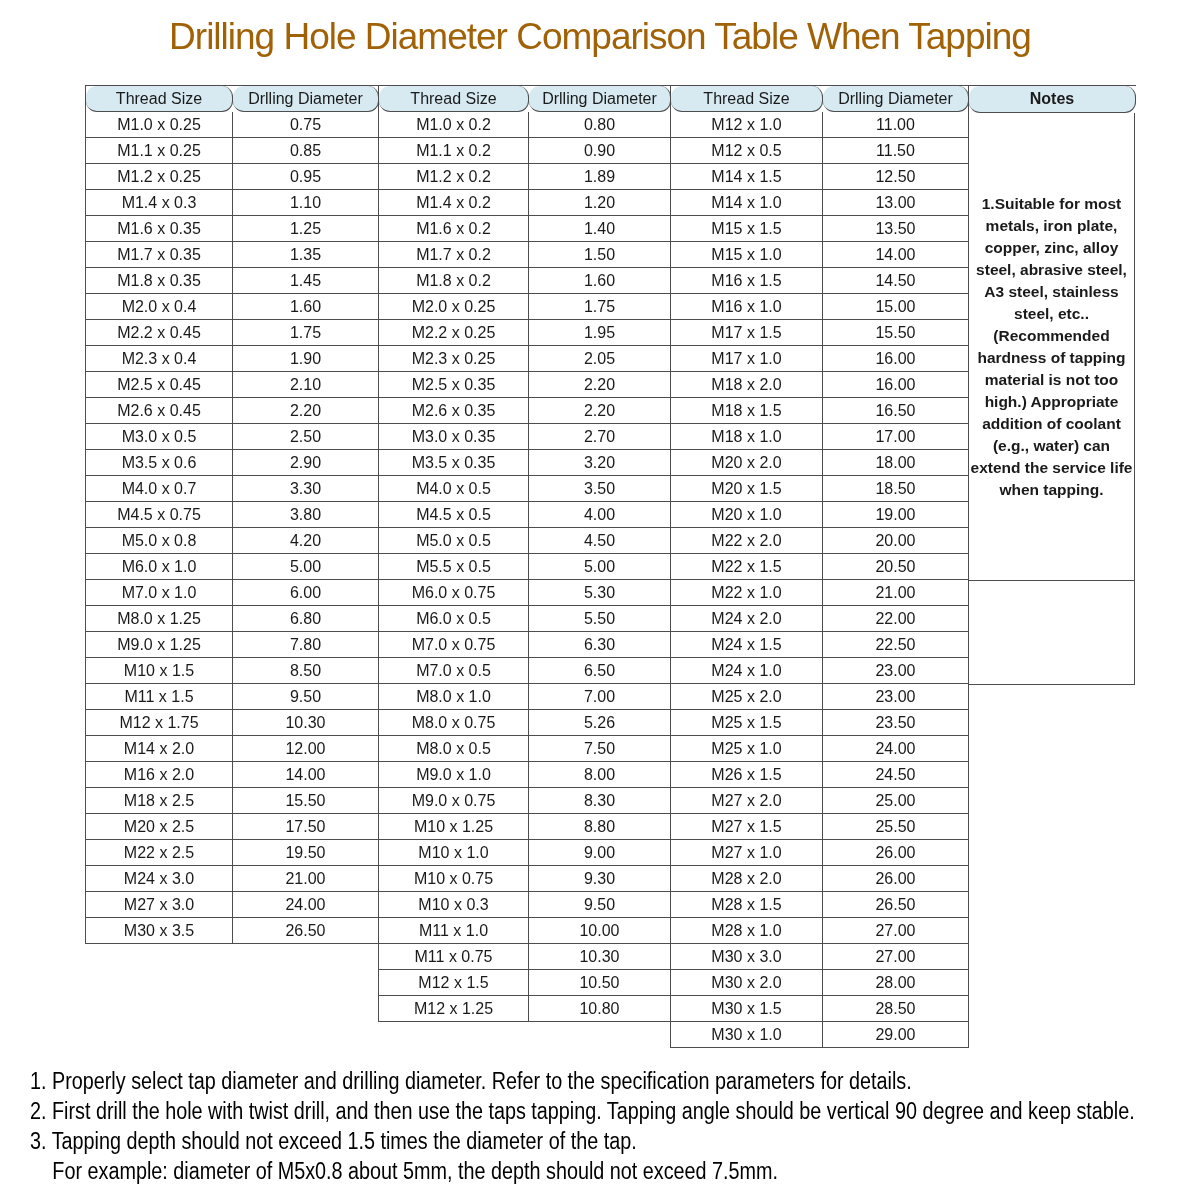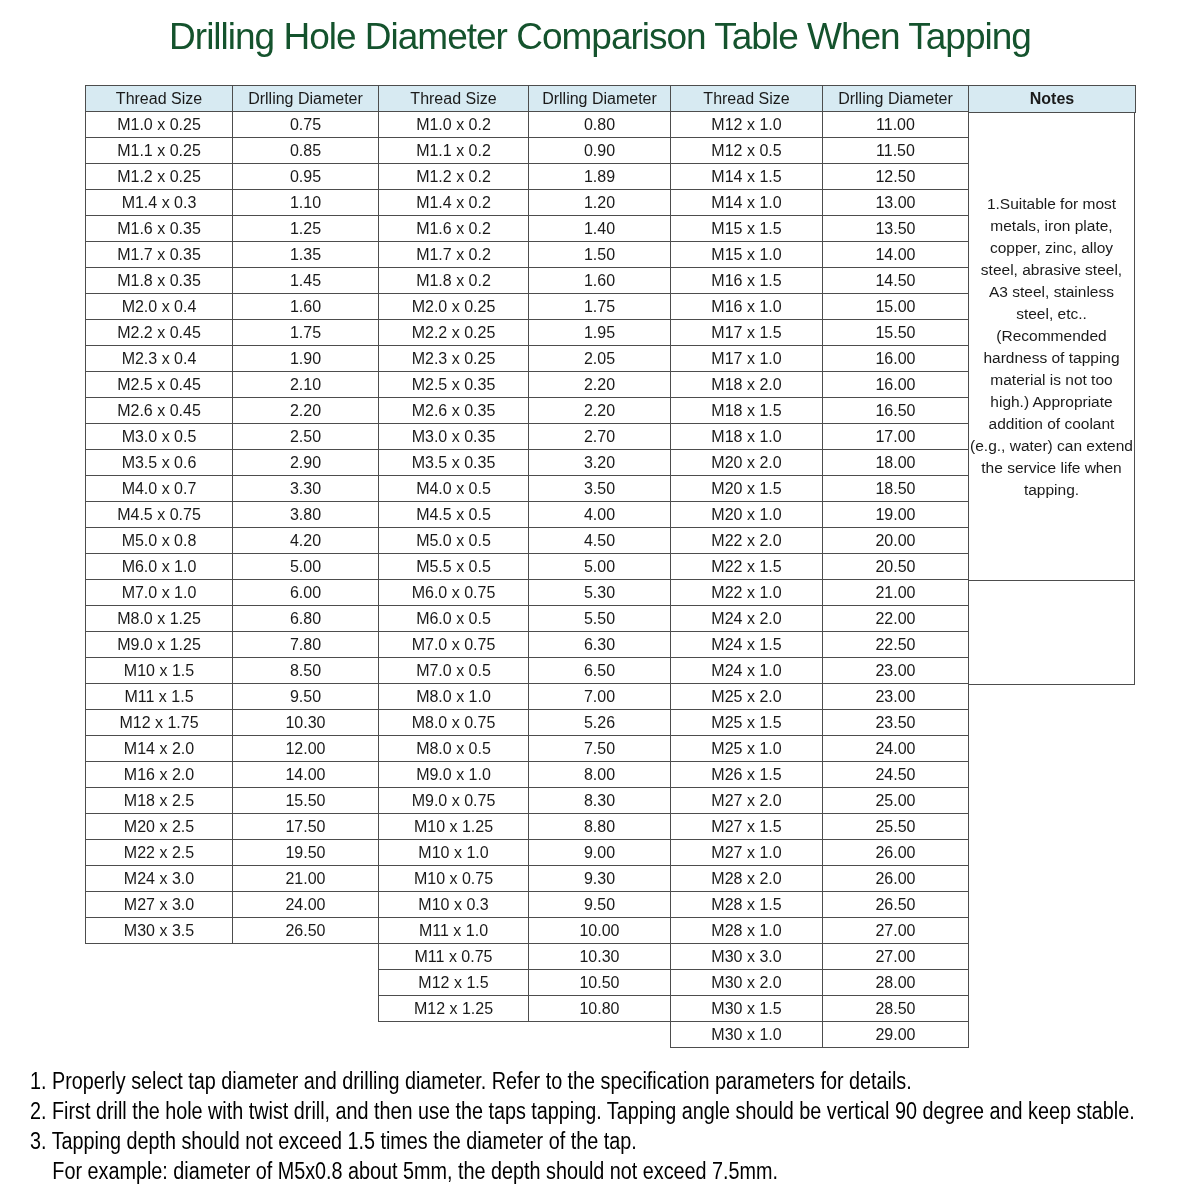--- a/index.html
+++ b/index.html
@@ -1,36 +1,36 @@
 <!DOCTYPE html>
 <html><head>
 <meta charset="utf-8">
 <style>
   html,body{margin:0;padding:0;background:#ffffff;}
   .page{position:relative;width:1200px;height:1200px;background:#ffffff;overflow:hidden;
         font-family:"Liberation Sans","DejaVu Sans",sans-serif;color:#1a1a1a;}
   .title{position:absolute;top:16px;left:0;width:100%;text-align:center;
-         font-size:37px;font-weight:400;letter-spacing:-1px;color:#14532d;}
+         font-size:37px;font-weight:400;letter-spacing:-1px;color:#a16207;}
   .table-wrap{position:absolute;left:85px;top:85px;width:1050px;height:963px;}
   .pair{display:grid;grid-auto-rows:26px;position:absolute;top:0;
         border-top:1px solid #4d4d4d;border-left:1px solid #4d4d4d;background:#fff;}
   #pair1{left:0;grid-template-columns:147px 146px;}
   #pair2{left:293px;grid-template-columns:150px 142px;}
   #pair3{left:585px;grid-template-columns:152px 146px;}
   .cell{border-right:1px solid #4d4d4d;border-bottom:1px solid #4d4d4d;
         display:flex;align-items:center;justify-content:center;
         font-size:16px;white-space:nowrap;overflow:hidden;}
-  .head{background:#d7eaf2;}
+  .head{background:#d7eaf2;border-radius:11px;}
   .notes-col{position:absolute;left:883px;top:0;width:167px;
              border-top:1px solid #4d4d4d;border-left:1px solid #4d4d4d;background:#fff;}
   .notes-col .cell{height:26px;font-weight:bold;}
   .note-cell{border-right:1px solid #4d4d4d;border-bottom:1px solid #4d4d4d;
              display:flex;align-items:center;justify-content:center;
              text-align:center;font-size:15.5px;line-height:22px;padding:0 1px;
-             box-sizing:border-box;width:166px;}
+             box-sizing:border-box;width:166px;font-weight:bold;}
   #note1{height:468px;}
   #note2{height:364px;}
   #note3{height:104px;}
   .footer{position:absolute;left:30px;top:1066px;font-size:23px;line-height:30px;color:#000;}
   .fline{display:block;transform:scaleX(0.86);transform-origin:0 50%;white-space:nowrap;}
   .fline.indent{padding-left:26px;}
 </style>
 </head>
 <body>
 

